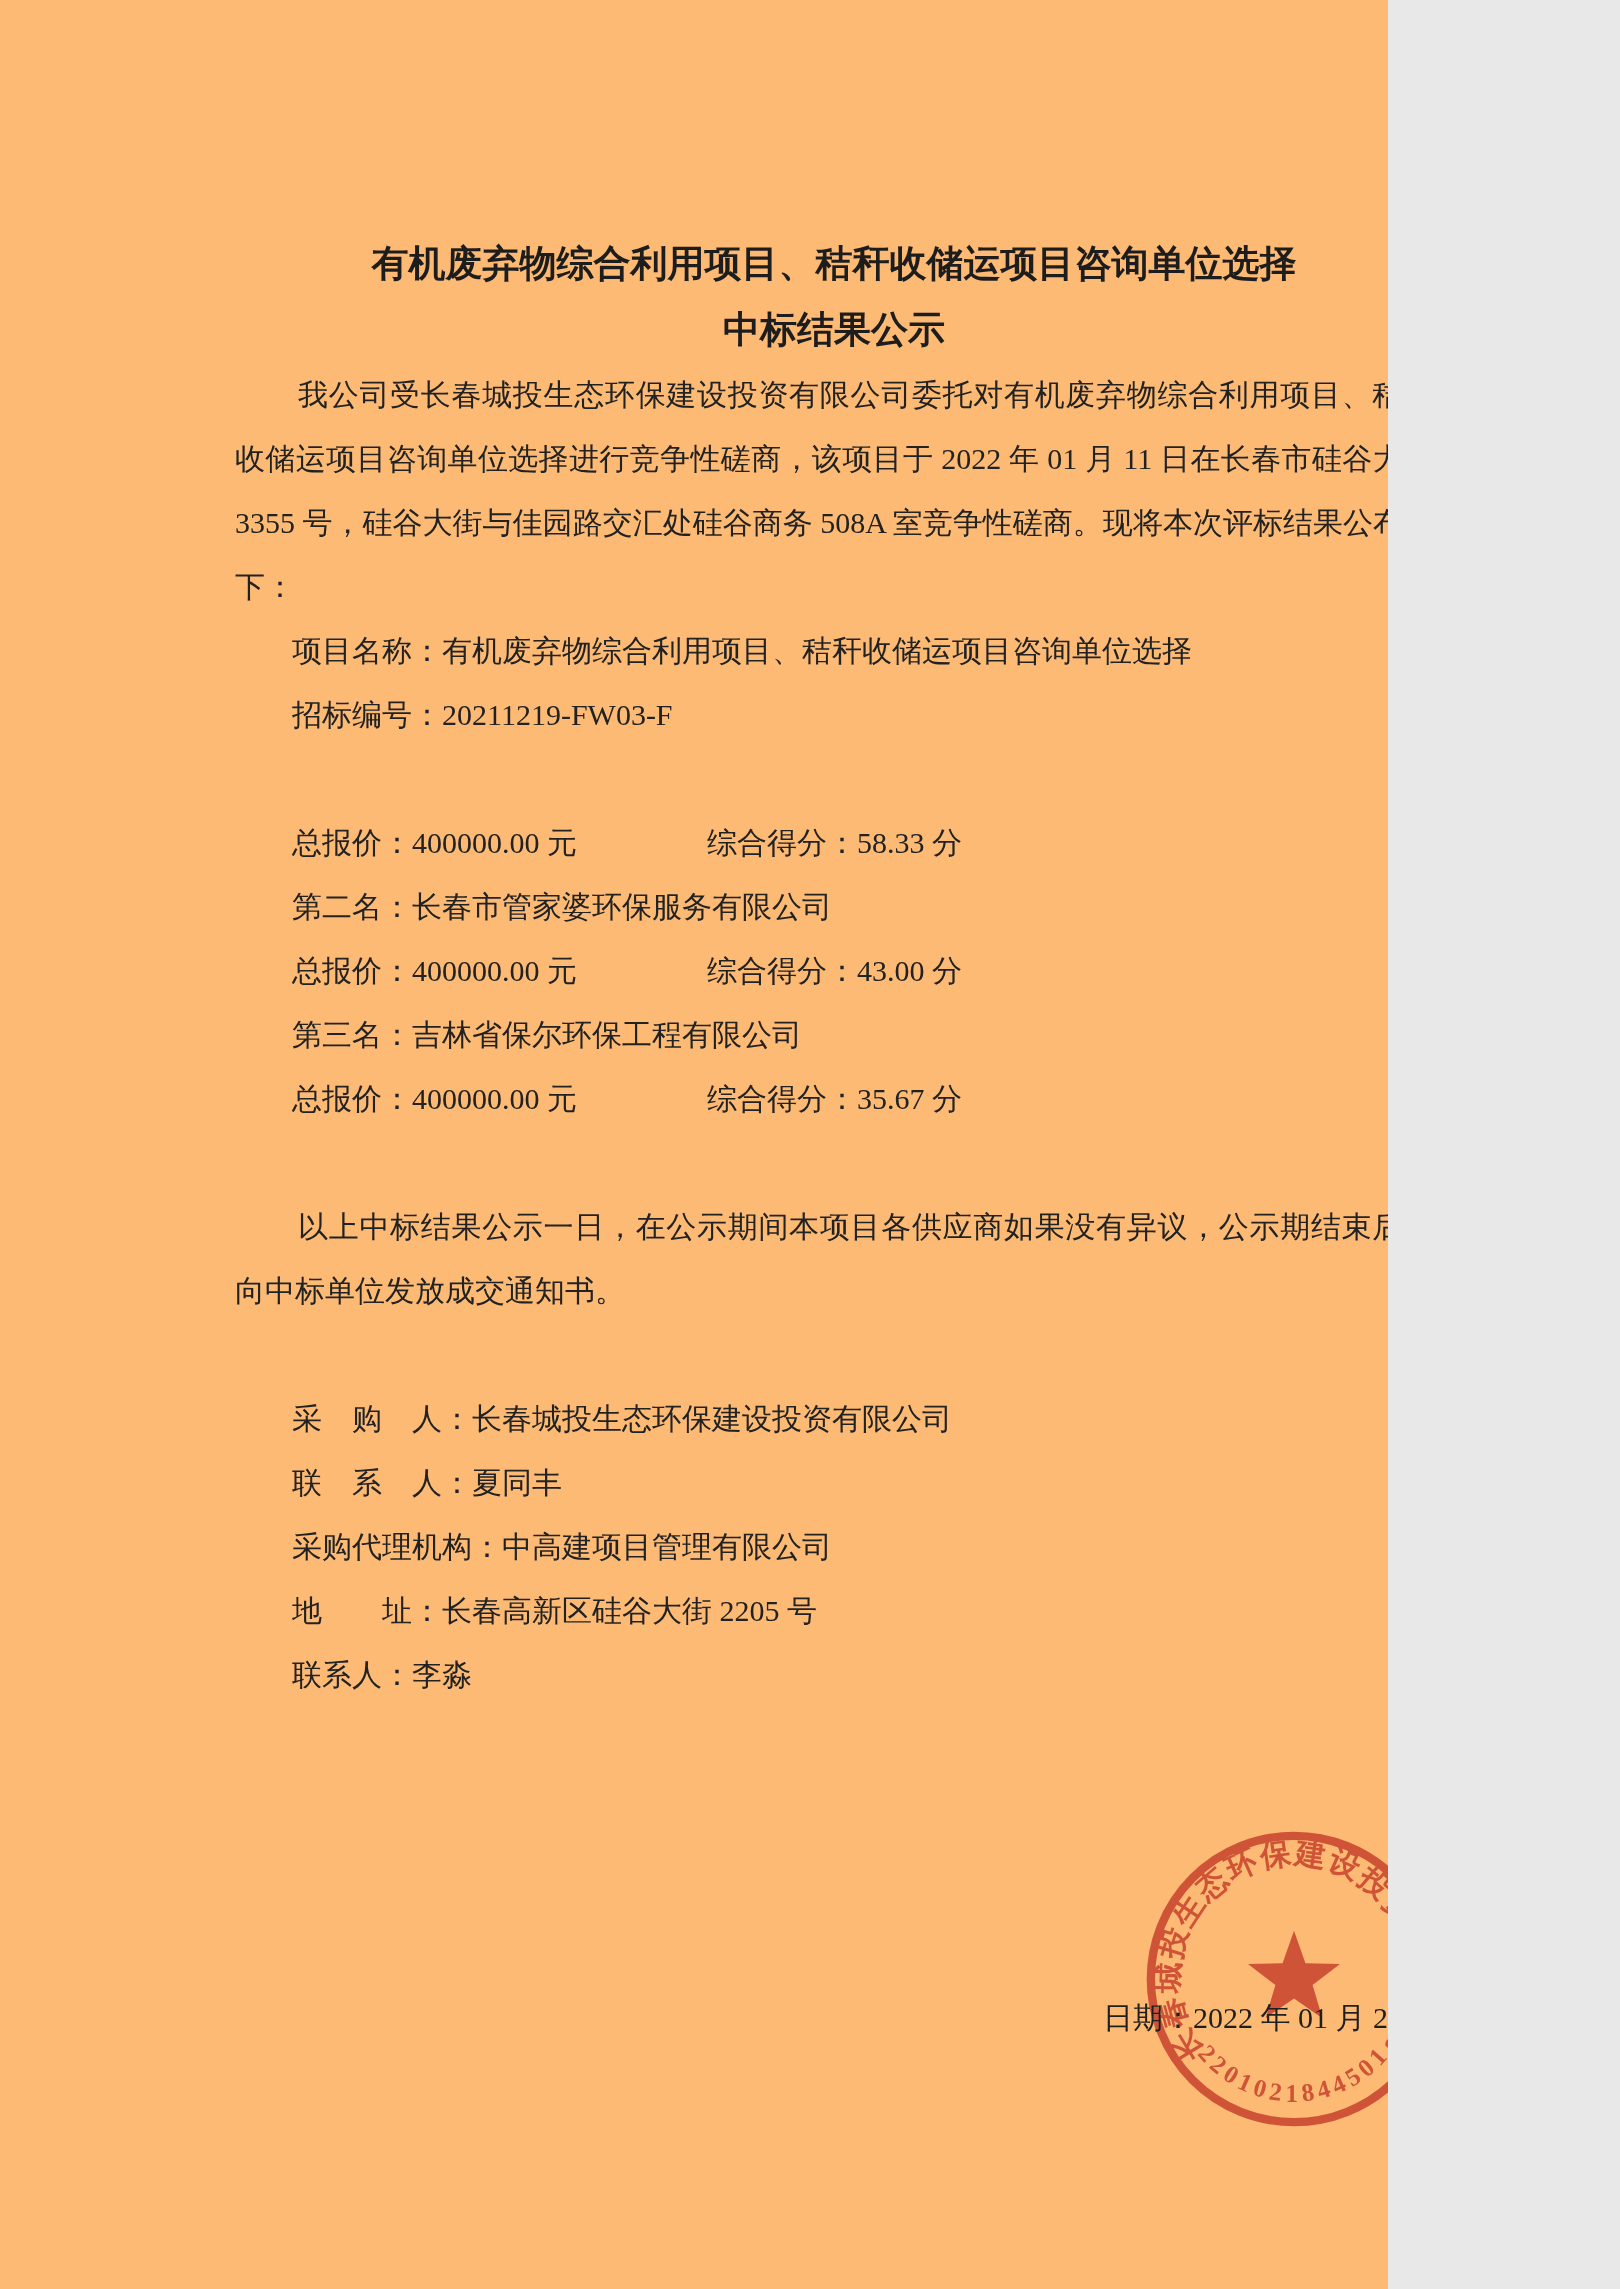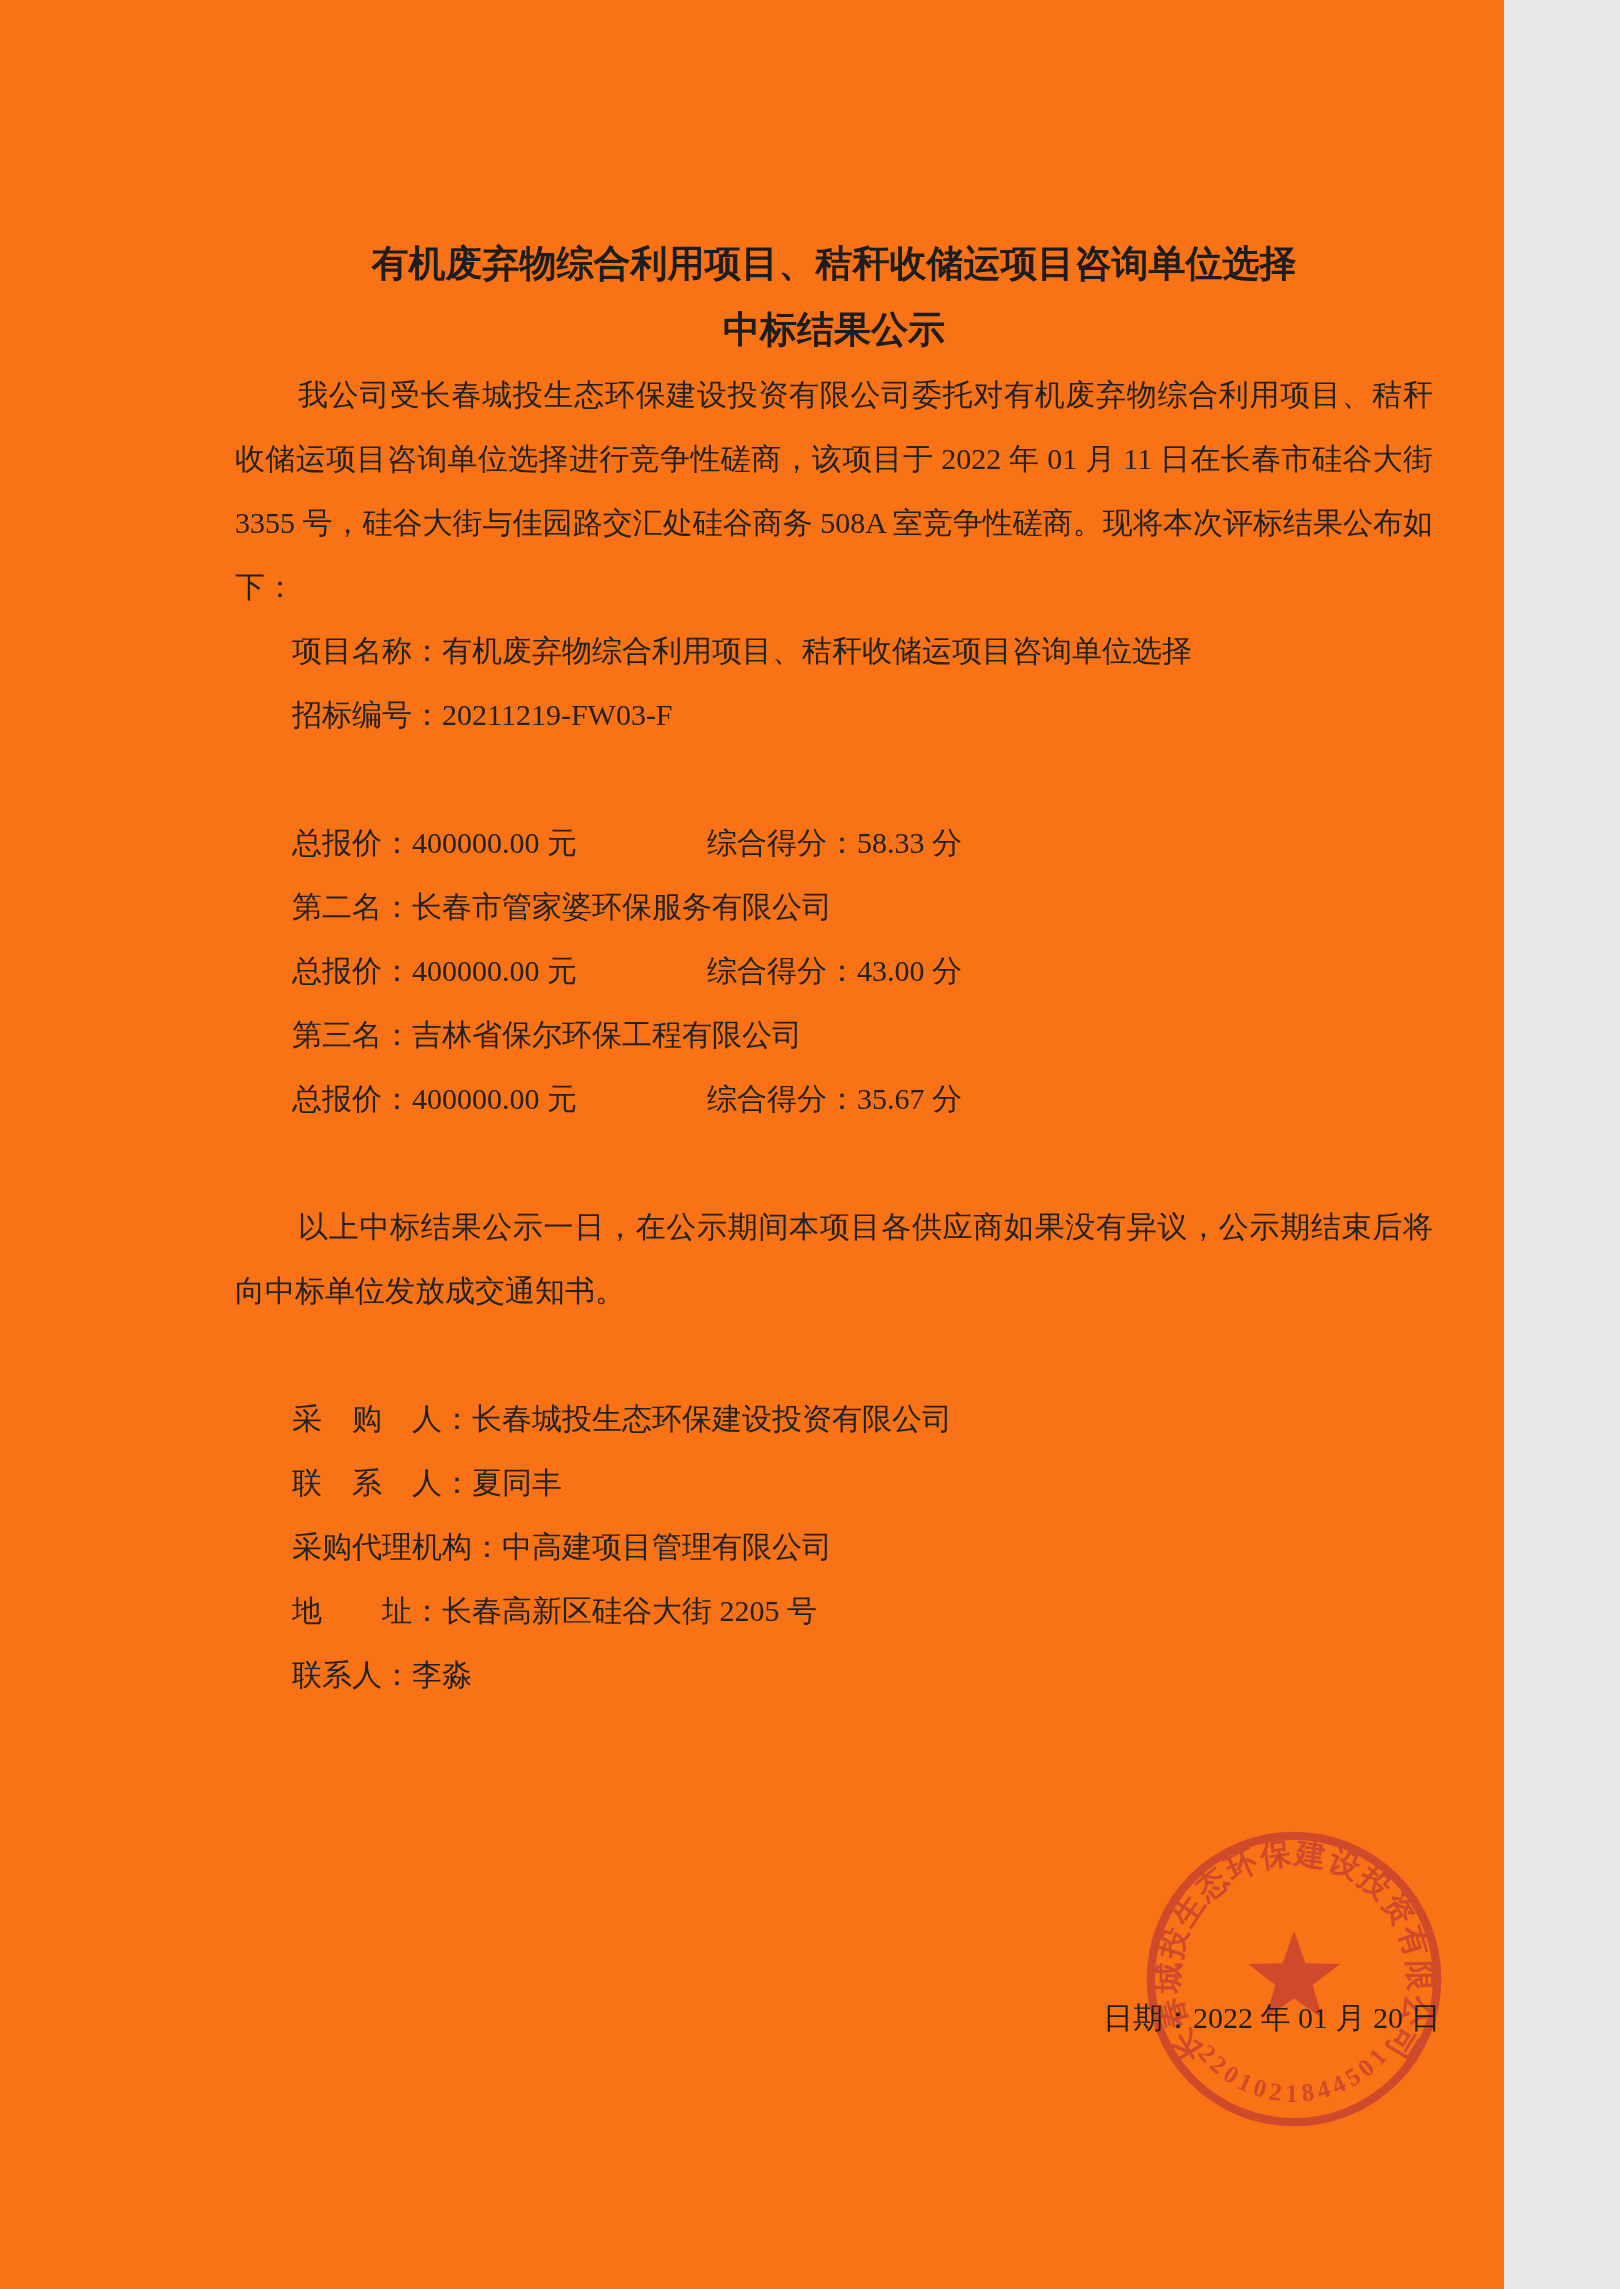--- a/index.html
+++ b/index.html
@@ -1,19 +1,19 @@
 <!DOCTYPE html>
 <html><head>
 <meta charset="utf-8">
 <style>
   html,body{margin:0;padding:0;background:#e8e8e8;}
   .page{
     position:relative;
-    width:1504px;height:2290px;
-    background:#f97316;
+    width:1388px;height:2290px;
+    background:#fdba74;
     font-family:"Liberation Serif","DejaVu Serif",serif;
     color:#222;
     overflow:hidden;
   }
   .content{
     position:absolute;
     left:235px;top:231px;
     width:1198px;
     font-size:30px;
     line-height:64px;

